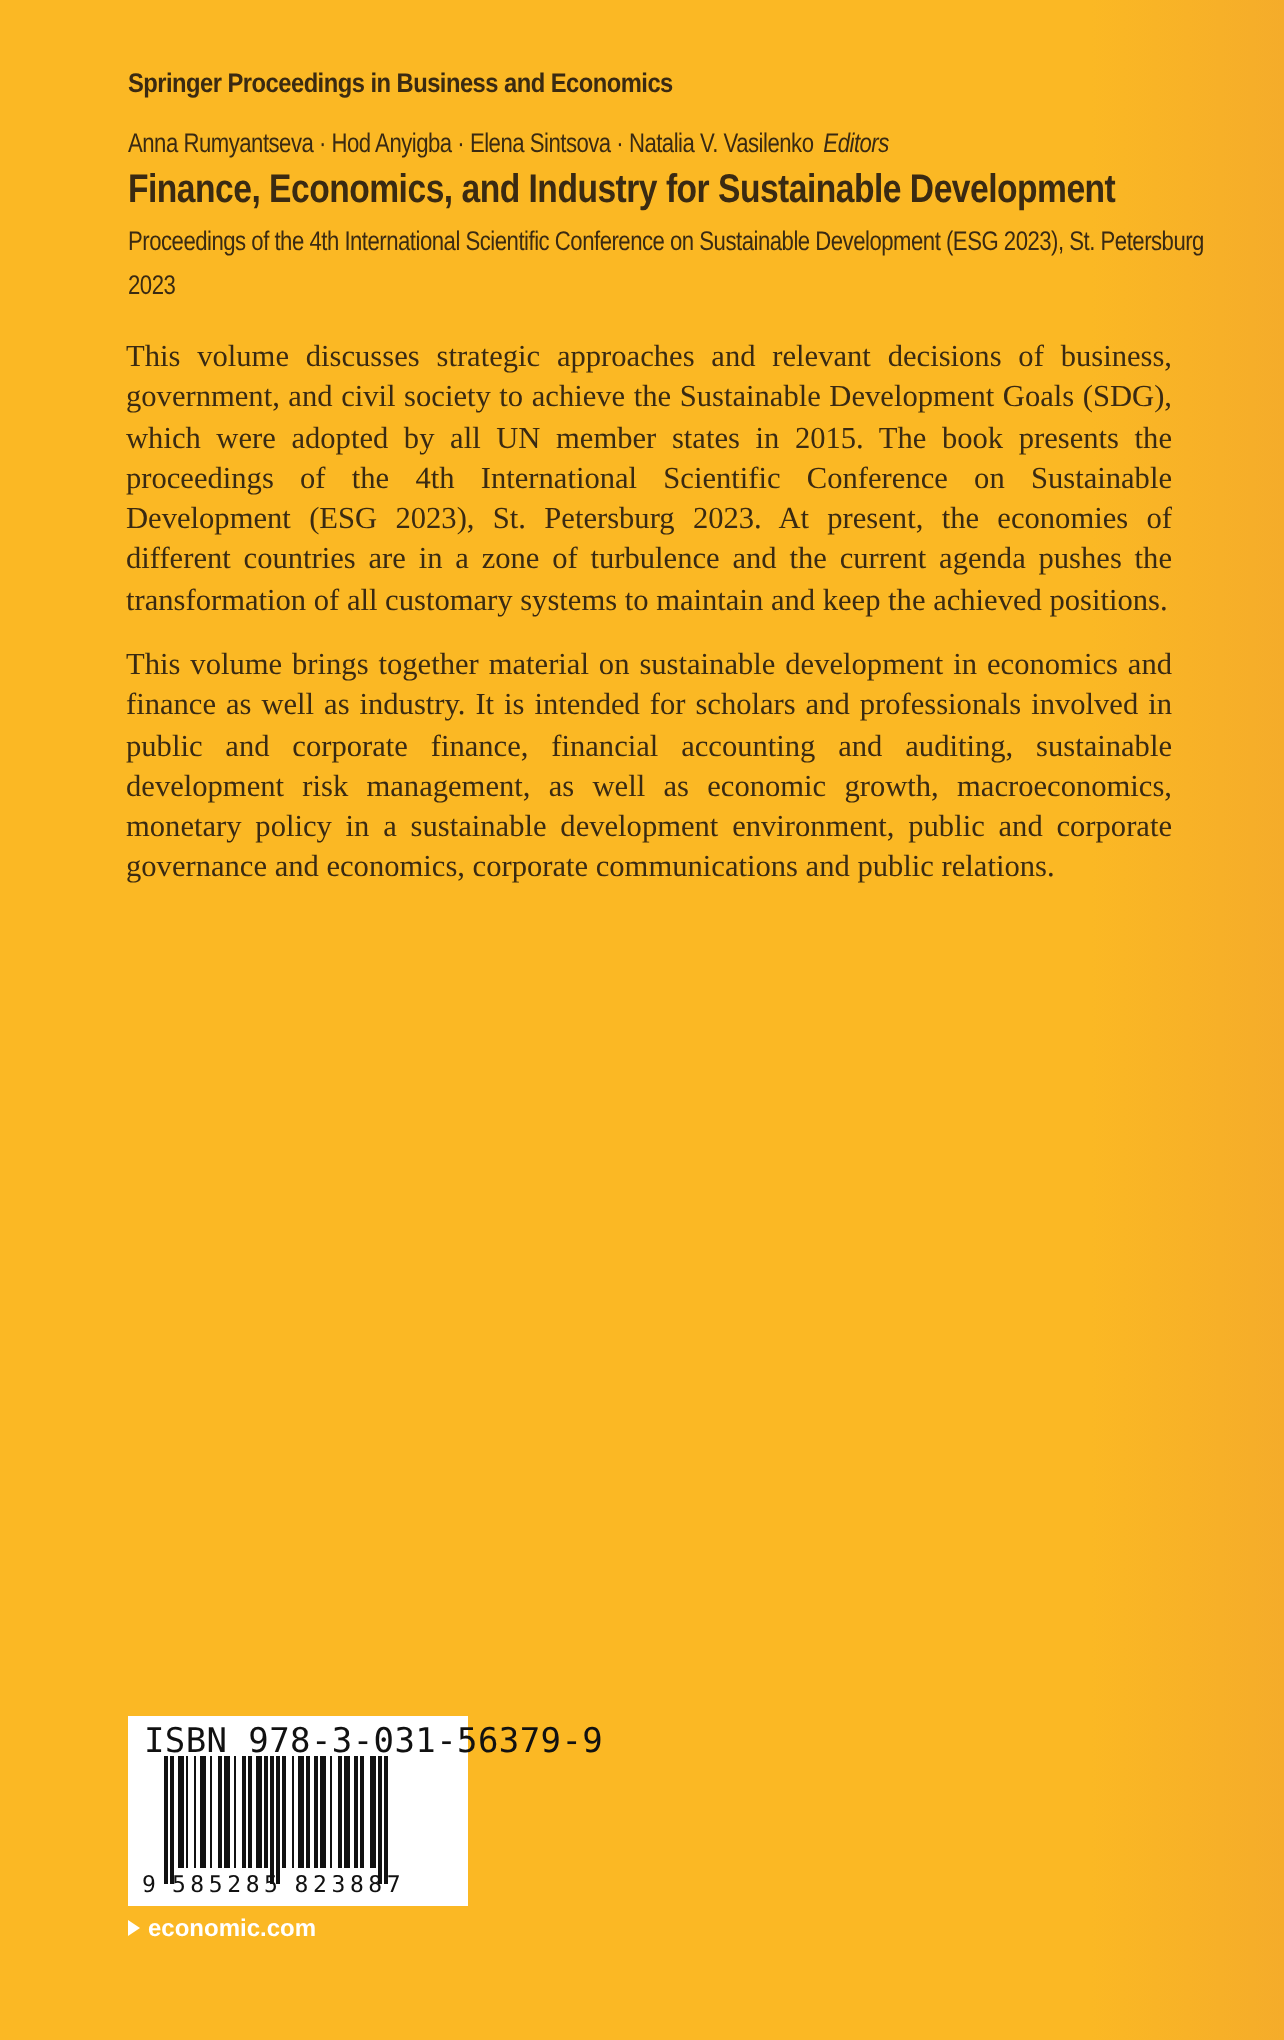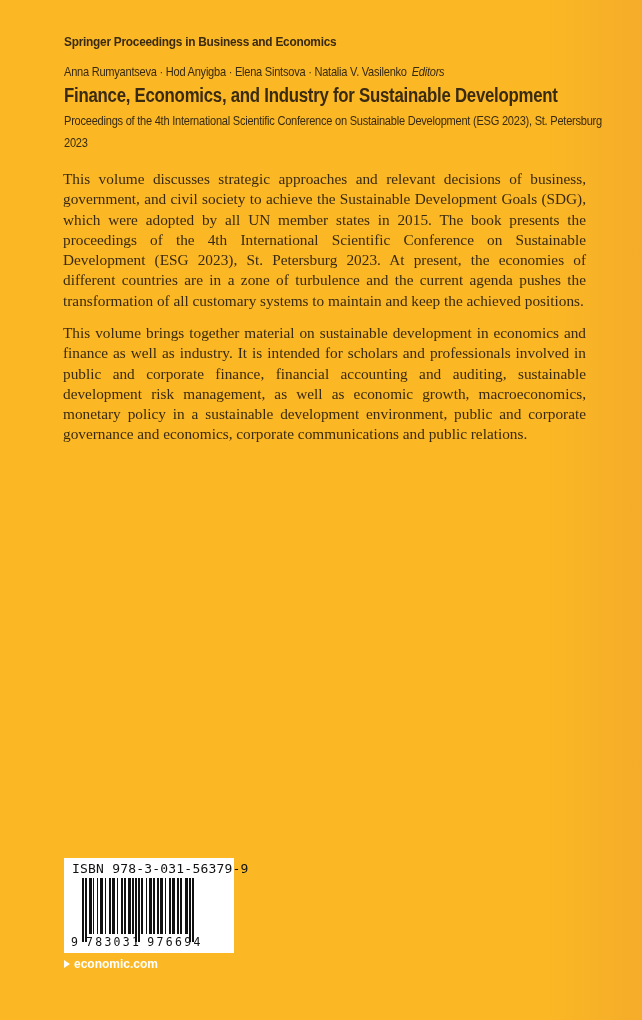--- a/index.html
+++ b/index.html
@@ -44,21 +44,21 @@
     }
     .p1 { top: 169px; }
     .p2 { top: 323px; }
     .barcode-box {
       position: absolute; left: 64px; top: 858px;
       width: 170px; height: 95px; background: #ffffff;
     }
     .isbn-text {
       position: absolute; left: 8px; top: 3px;
       font-family: "DejaVu Sans Mono", "Liberation Mono", monospace;
-      font-size: 13px; color: #111; letter-spacing: 0.2px;
+      font-size: 17px; color: #111; letter-spacing: 0.2px;
       white-space: nowrap;
     }
     .bars {
       position: absolute; left: 18px; top: 20px; width: 142px; height: 60px;
       display: flex; align-items: flex-start;
     }
     .bars span { display: block; background: #111; height: 56px; }
     .bars span.long { height: 64px; }
     .bars span.gap { background: transparent; }
     .digits {
@@ -155,20 +155,20 @@
     <span class="gap" style="width:1.5px"></span>
       <span style="width:1.5px"></span>
       <span class="gap" style="width:3px"></span>
       <span style="width:3px"></span>
     <span class="gap" style="width:1.5px"></span>
       <span class="long" style="width:1.5px"></span>
       <span class="gap" style="width:1.5px"></span>
       <span class="long" style="width:1.5px"></span>
   </div>
   <div class="digits">
-    <span class="first">9</span><span class="grp">783031</span><span class="grp2">976694</span>
+    <span class="first">9</span><span class="grp">585285</span><span class="grp2">823887</span>
   </div>
 </div>
 
 <a class="sans footer-link">
   <span class="tri"></span>
   <span>economic.com</span>
 </a>
 
 </body></html>

